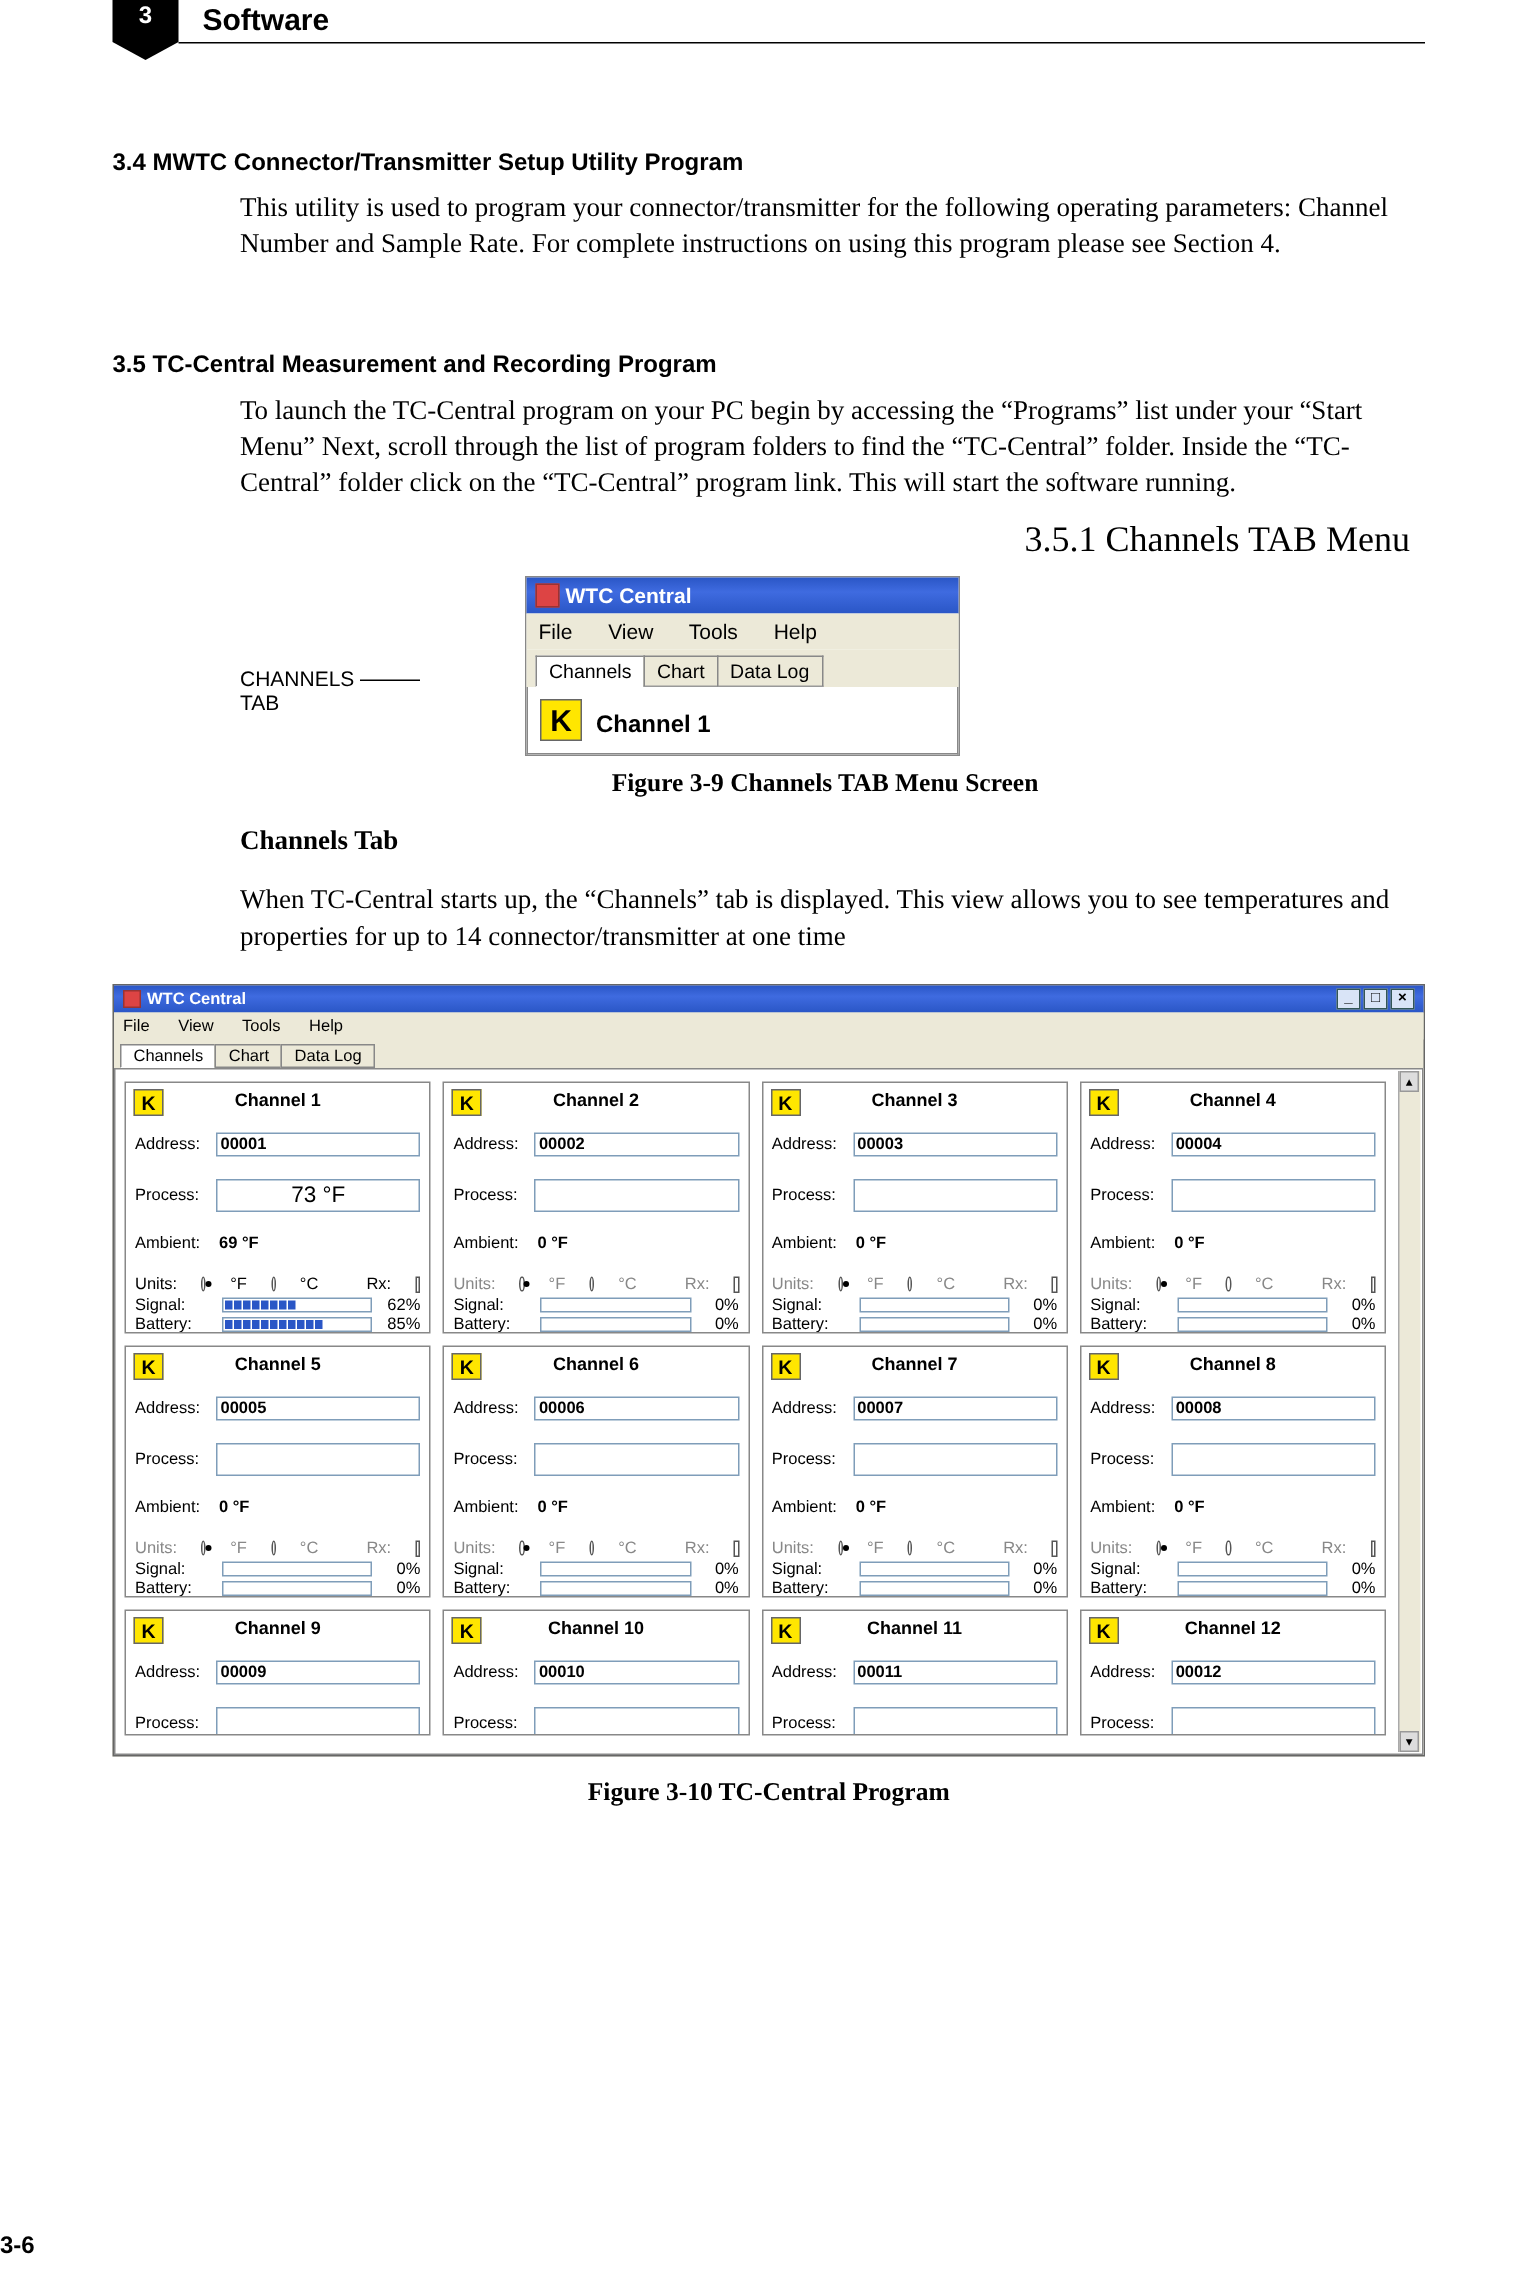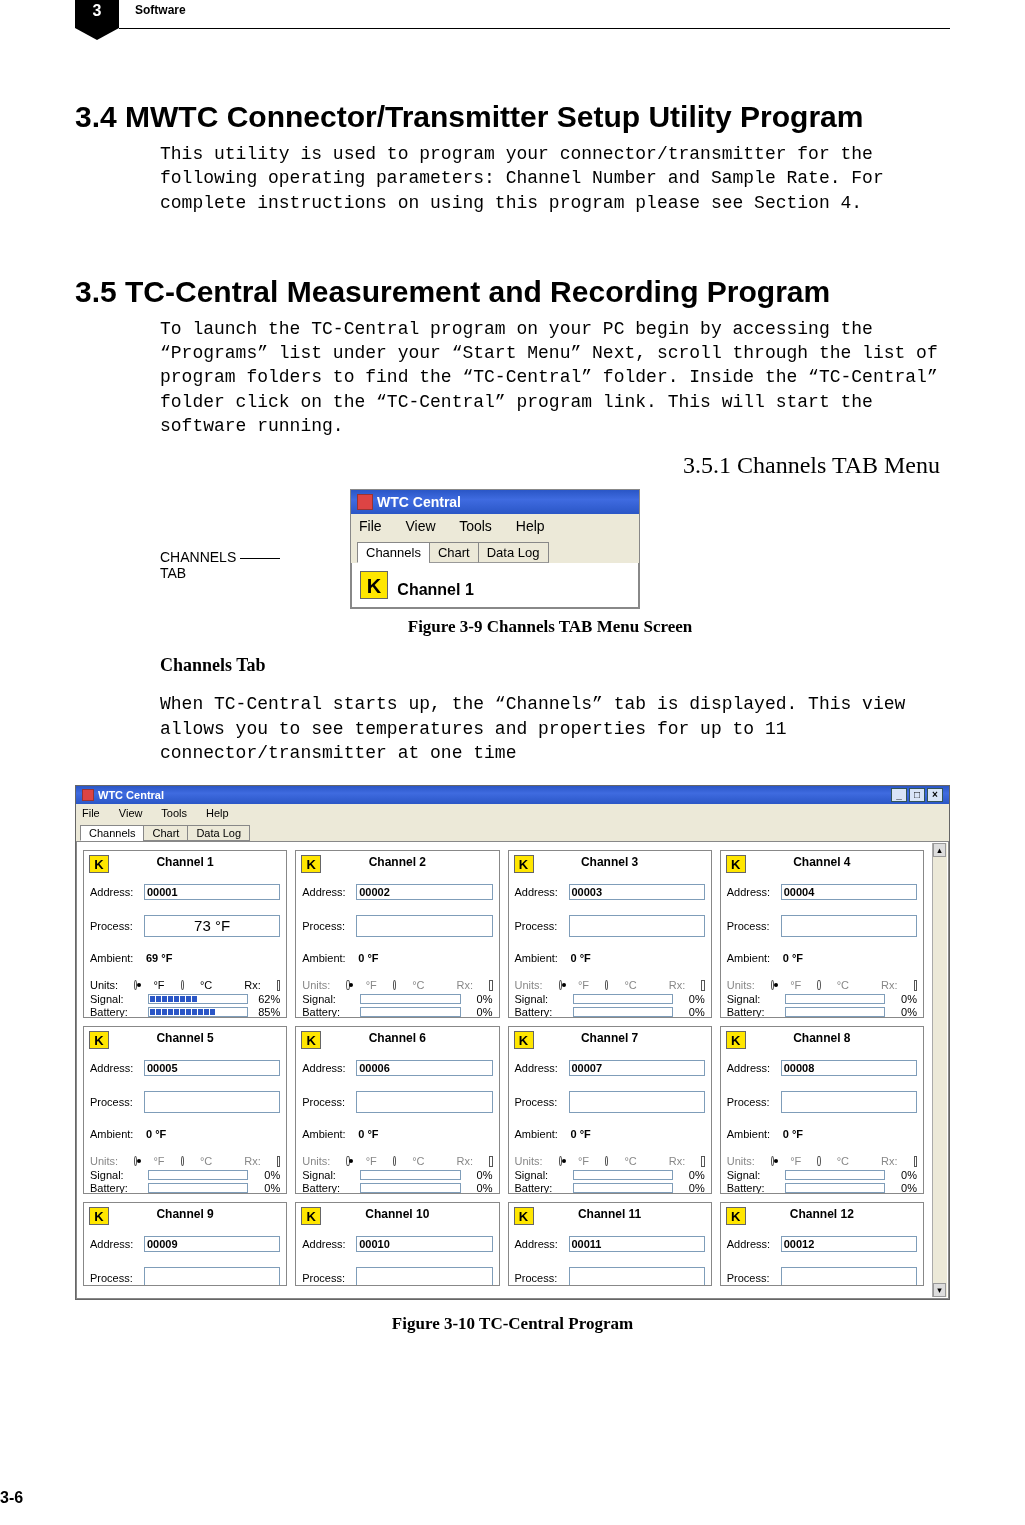--- a/index.html
+++ b/index.html
@@ -27,31 +27,31 @@
   .banner-tab::after {
     content: '';
     position: absolute; left: 0; top: 28px;
     border-left: 22px solid transparent;
     border-right: 22px solid transparent;
     border-top: 12px solid #000;
   }
   .banner-title {
     position: absolute; left: 60px; top: 3px;
     font-family: Arial, sans-serif; font-weight: bold;
-    font-size: 12px;
+    font-size: 20px;
   }
   .banner-rule { border: none; border-top: 1px solid #000; margin: 0; position: absolute; top: 28px; left: 44px; right: 0; }
 
   h2.sec {
     font-family: Arial, sans-serif; font-weight: bold;
-    font-size: 30px; margin: 60px 0 8px 0;
+    font-size: 16px; margin: 60px 0 8px 0;
   }
   .body-indent { margin-left: 85px; margin-right: 10px; }
   p.body {
-    font-size: 18px; line-height: 1.35; margin: 6px 0 14px 0; font-family: Liberation Mono, monospace;
+    font-size: 18px; line-height: 1.35; margin: 6px 0 14px 0;
   }
   p.subhead { font-size: 24px; margin: 4px 0 10px 0; text-align: right; }
   .figcaption {
     text-align: center; font-weight: bold; font-size: 17px;
     font-family: "Palatino Linotype", "Book Antiqua", Palatino, serif;
     margin: 8px 0 18px 0;
   }
   .channels-tab-row { display: flex; align-items: flex-start; margin: 10px 0 4px 0; }
   .channels-tab-label { font-family: Arial, sans-serif; font-size: 14px; width: 130px; text-align: left; margin-top: 60px; }
   .channels-tab-label .line { width: 40px; height: 1px; background: #000; display: inline-block; vertical-align: middle; margin-left: 4px; }
@@ -159,21 +159,21 @@
         </div>
         <div class="content-xp">
           <span class="k-box">K</span>
           <span class="chan-name">Channel 1</span>
         </div>
       </div>
     </div>
     <div class="figcaption">Figure 3-9  Channels TAB Menu Screen</div>
 
     <p><b class="serifb">Channels Tab</b></p>
-    <p class="body">When TC-Central starts up, the “Channels” tab is displayed.  This view allows you to see temperatures and properties for up to 11 connector/transmitter at one time</p>
+    <p class="body">When TC-Central starts up, the “Channels” tab is displayed.  This view allows you to see temperatures and properties for up to 14 connector/transmitter at one time</p>
   </div>
 
   <div class="win-big" style="margin-top:20px;">
     <div class="tb-big">
       <span style="display:flex;align-items:center;gap:4px;">
         <span class="ico" style="width:12px;height:12px;background:#d44;border:1px solid #933;display:inline-block;"></span>
         <span>WTC Central</span>
       </span>
       <span class="wbtns">
         <span class="wbtn">_</span>

